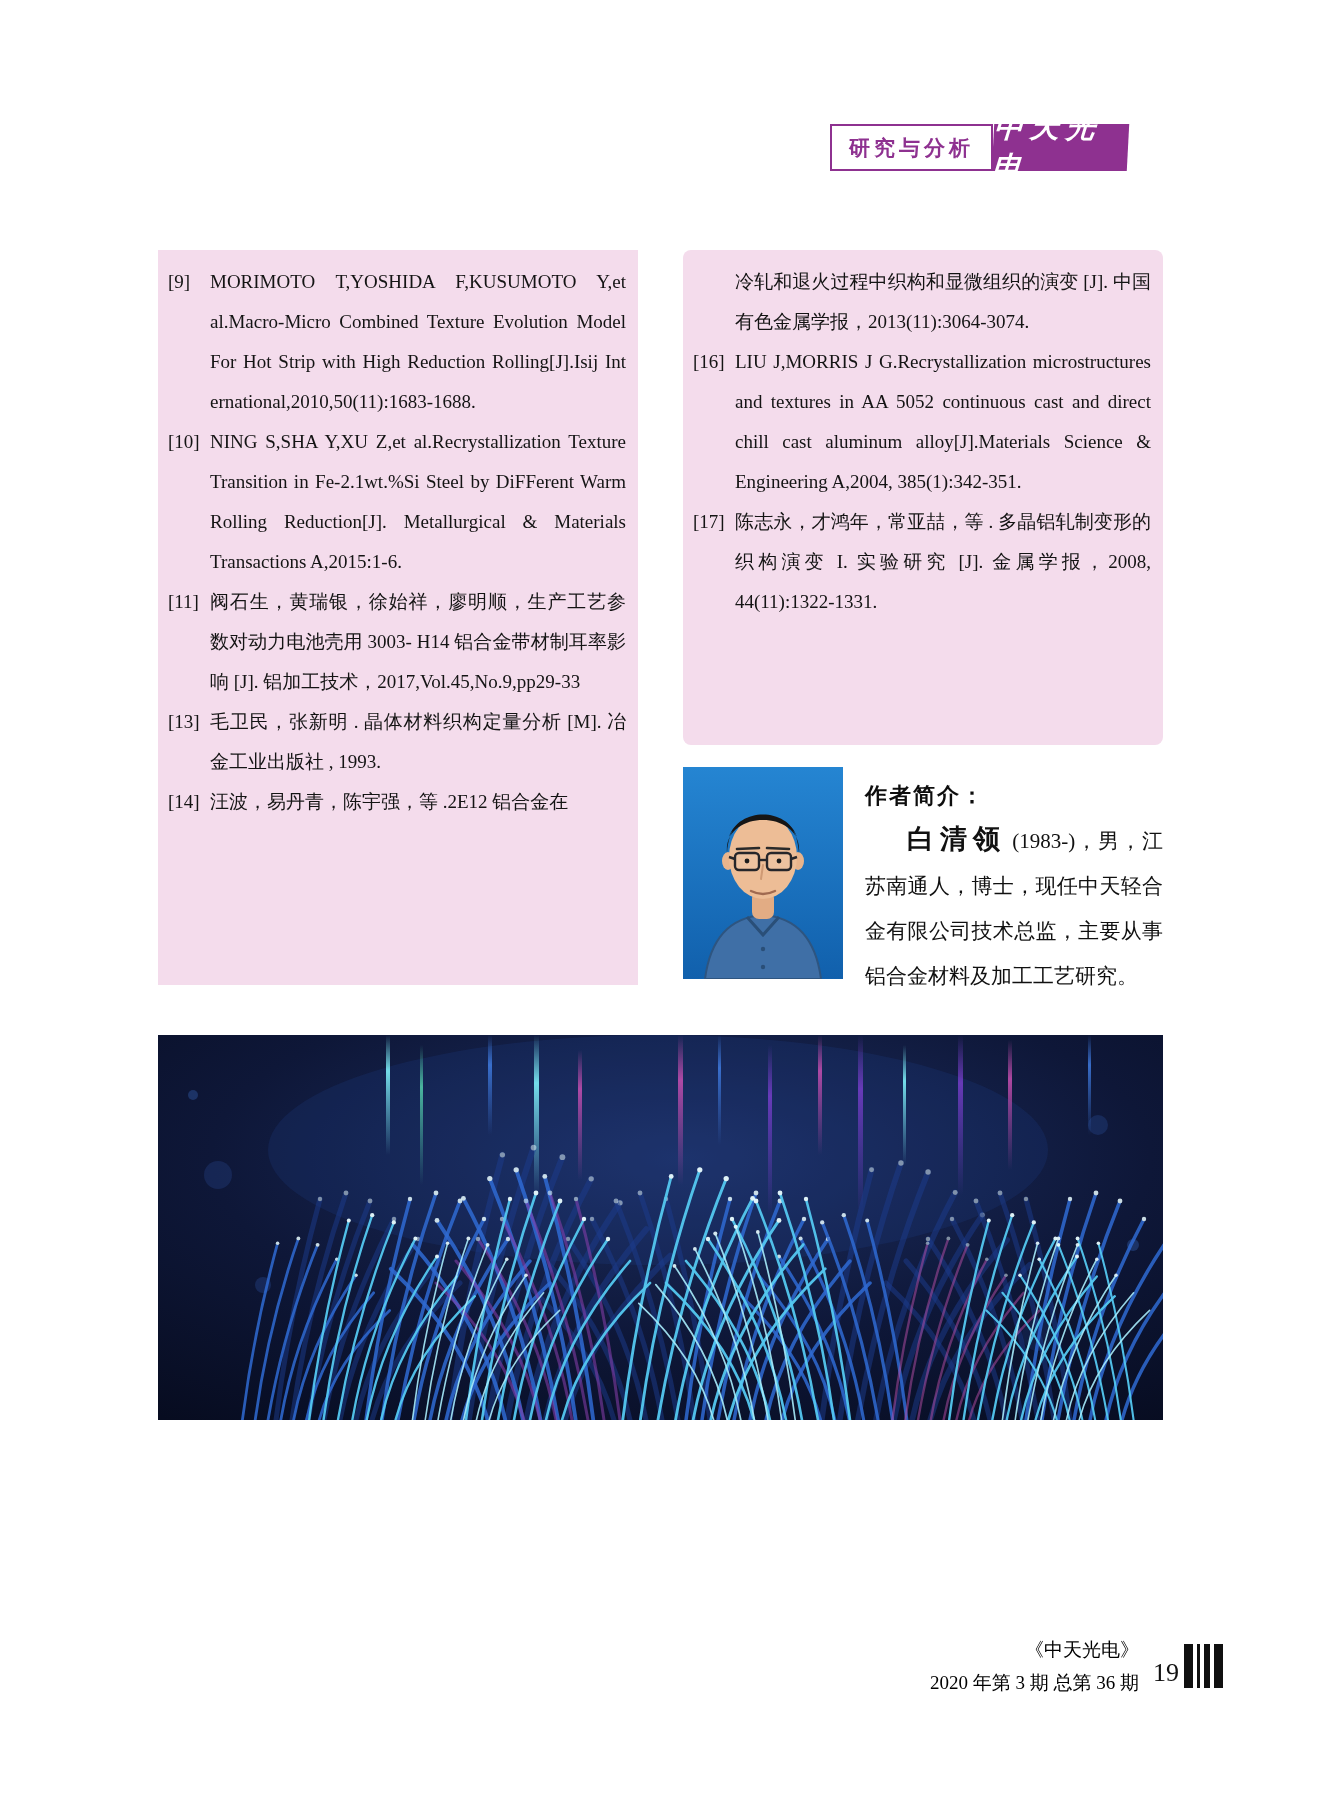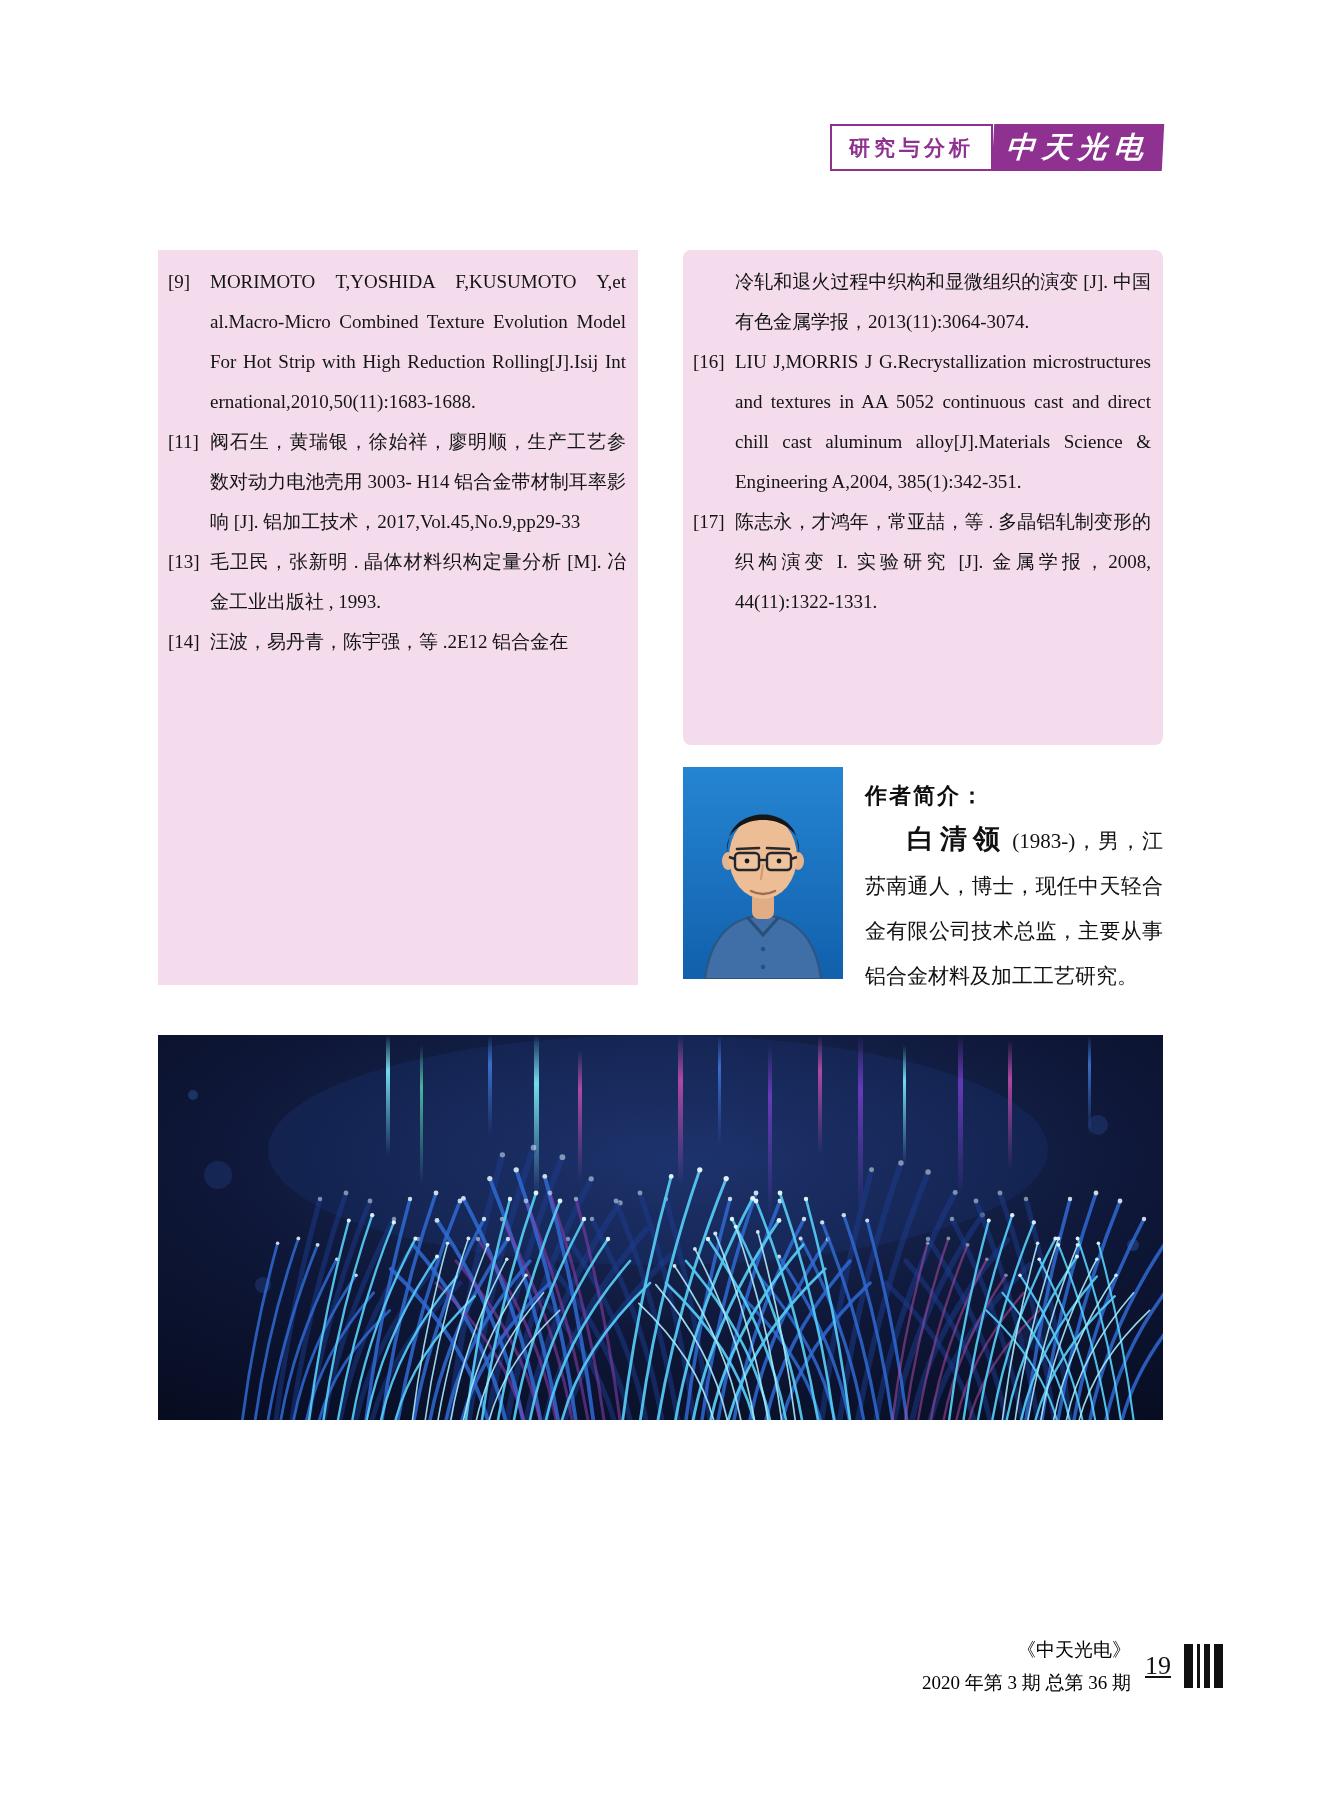--- a/index.html
+++ b/index.html
@@ -3,21 +3,21 @@
 <meta charset="utf-8">
 <style>
   html,body { margin:0; padding:0; background:#ffffff; }
   .page {
     position:relative; width:1323px; height:1796px; margin:0 auto;
     background:#ffffff; overflow:hidden;
     font-family:"Liberation Serif","DejaVu Serif",serif; color:#111;
   }
 
   
-  .header-tab { position:absolute; left:830px; top:124px; width:333px; height:47px; display:flex; }
+  .header-tab { position:absolute; left:830px; top:124px; width:298px; height:47px; display:flex; }
   .header-label {
     box-sizing:border-box; flex:0 0 163px; background:#ffffff;
     border:2px solid #8e3190; color:#8e3190;
     display:flex; align-items:center; justify-content:center;
     font-family:"Liberation Sans","DejaVu Sans",sans-serif; font-weight:bold;
     font-size:21px; letter-spacing:4px;
   }
   .header-logo {
     flex:1; background:#8e3190; color:#ffffff;
     display:flex; align-items:center; justify-content:center;
@@ -50,21 +50,21 @@
   }
   .bio-name { font-weight:bold; font-size:27px; letter-spacing:5px; }
 
   
   .hero { position:absolute; left:158px; top:1035px; width:1005px; height:385px; }
   .hero svg { display:block; width:100%; height:100%; }
 
   
   .footer { position:absolute; top:1633px; right:100px; display:flex; align-items:center; gap:14px; }
   .footer-text { text-align:right; font-size:19px; line-height:33px; color:#000000; }
-  .pagenum { display:flex; align-items:center; gap:13px;text-decoration:underline; }
+  .pagenum { display:flex; align-items:flex-end; gap:5px; }
   .pagenum-number { font-size:26px; line-height:30px; color:#111; }
   .bars { display:flex; gap:4px; height:44px; align-items:stretch; }
   .bar { background:#101010; }
   .bar.w1 { width:9px; } .bar.w2 { width:3px; } .bar.w3 { width:6px; } .bar.w4 { width:9px; }
 </style>
 </head>
 <body>
 
 <div class="page">
 
@@ -73,20 +73,24 @@
     <div class="header-logo">中天光电</div>
   </div>
 
   <div class="ref-col" id="ref-left">
 
       <div class="ref">
         <span class="ref-label">[9]</span>
         <span class="ref-text">MORIMOTO T,YOSHIDA F,KUSUMOTO Y,et al.Macro-Micro Combined Texture Evolution Model For Hot Strip with High Reduction Rolling[J].Isij Int ernational,2010,50(11):1683-1688.</span>
       </div>
 
+      <div class="ref">
+        <span class="ref-label">[10]</span>
+        <span class="ref-text">NING S,SHA Y,XU Z,et al.Recrystallization Texture Transition in Fe-2.1wt.%Si Steel by DiFFerent Warm Rolling Reduction[J]. Metallurgical &amp; Materials Transactions A,2015:1-6.</span>
+      </div>
 
       <div class="ref">
         <span class="ref-label">[11]</span>
         <span class="ref-text">阀石生，黄瑞银，徐始祥，廖明顺，生产工艺参数对动力电池壳用 3003- H14 铝合金带材制耳率影响 [J]. 铝加工技术，2017,Vol.45,No.9,pp29-33</span>
       </div>
 
 
       <div class="ref">
         <span class="ref-label">[13]</span>
         <span class="ref-text">毛卫民，张新明 . 晶体材料织构定量分析 [M]. 冶金工业出版社 , 1993.</span>

